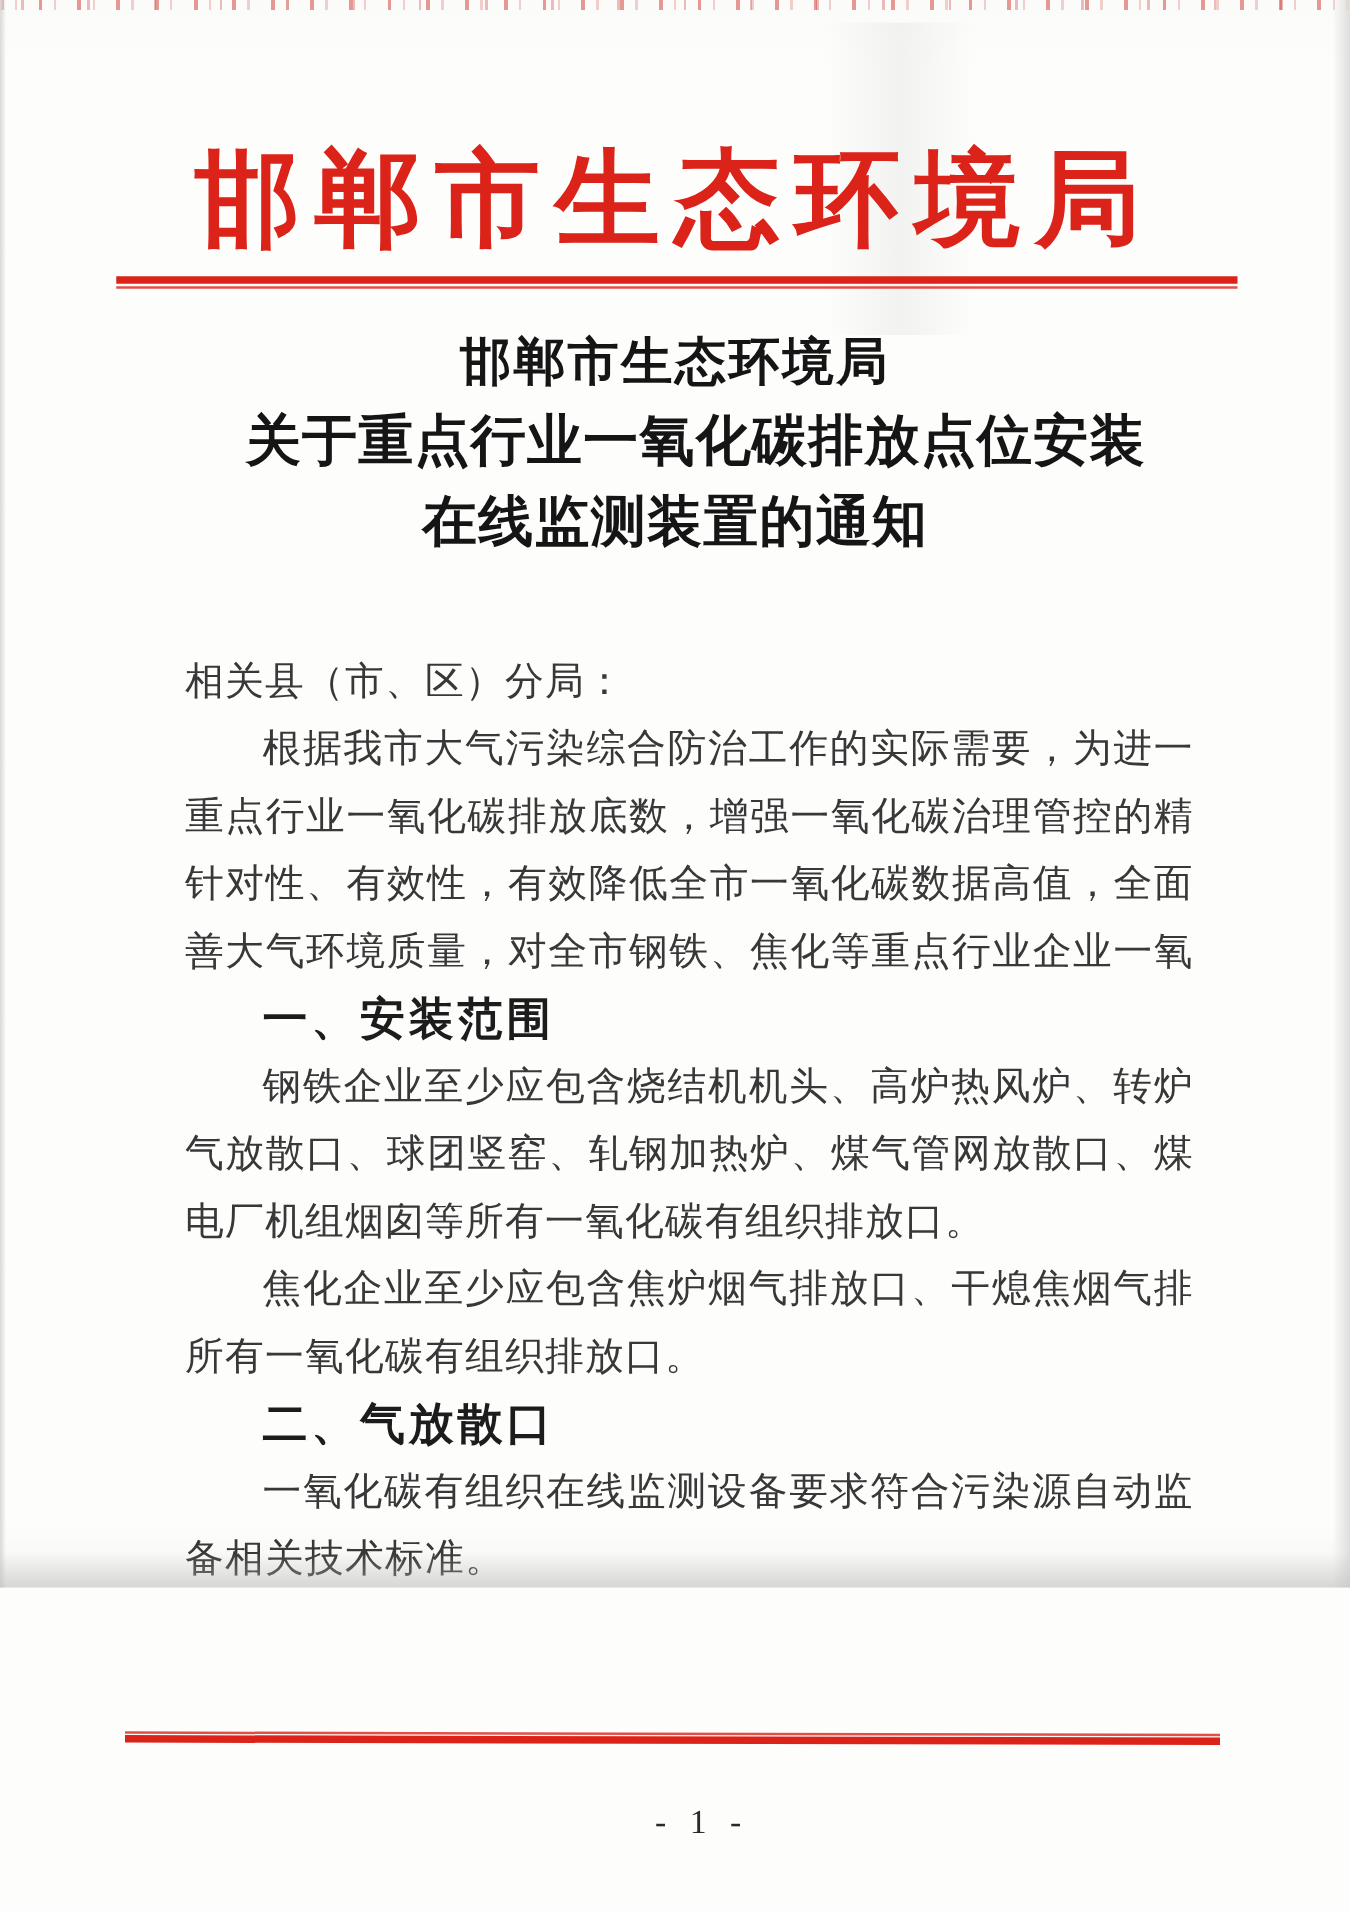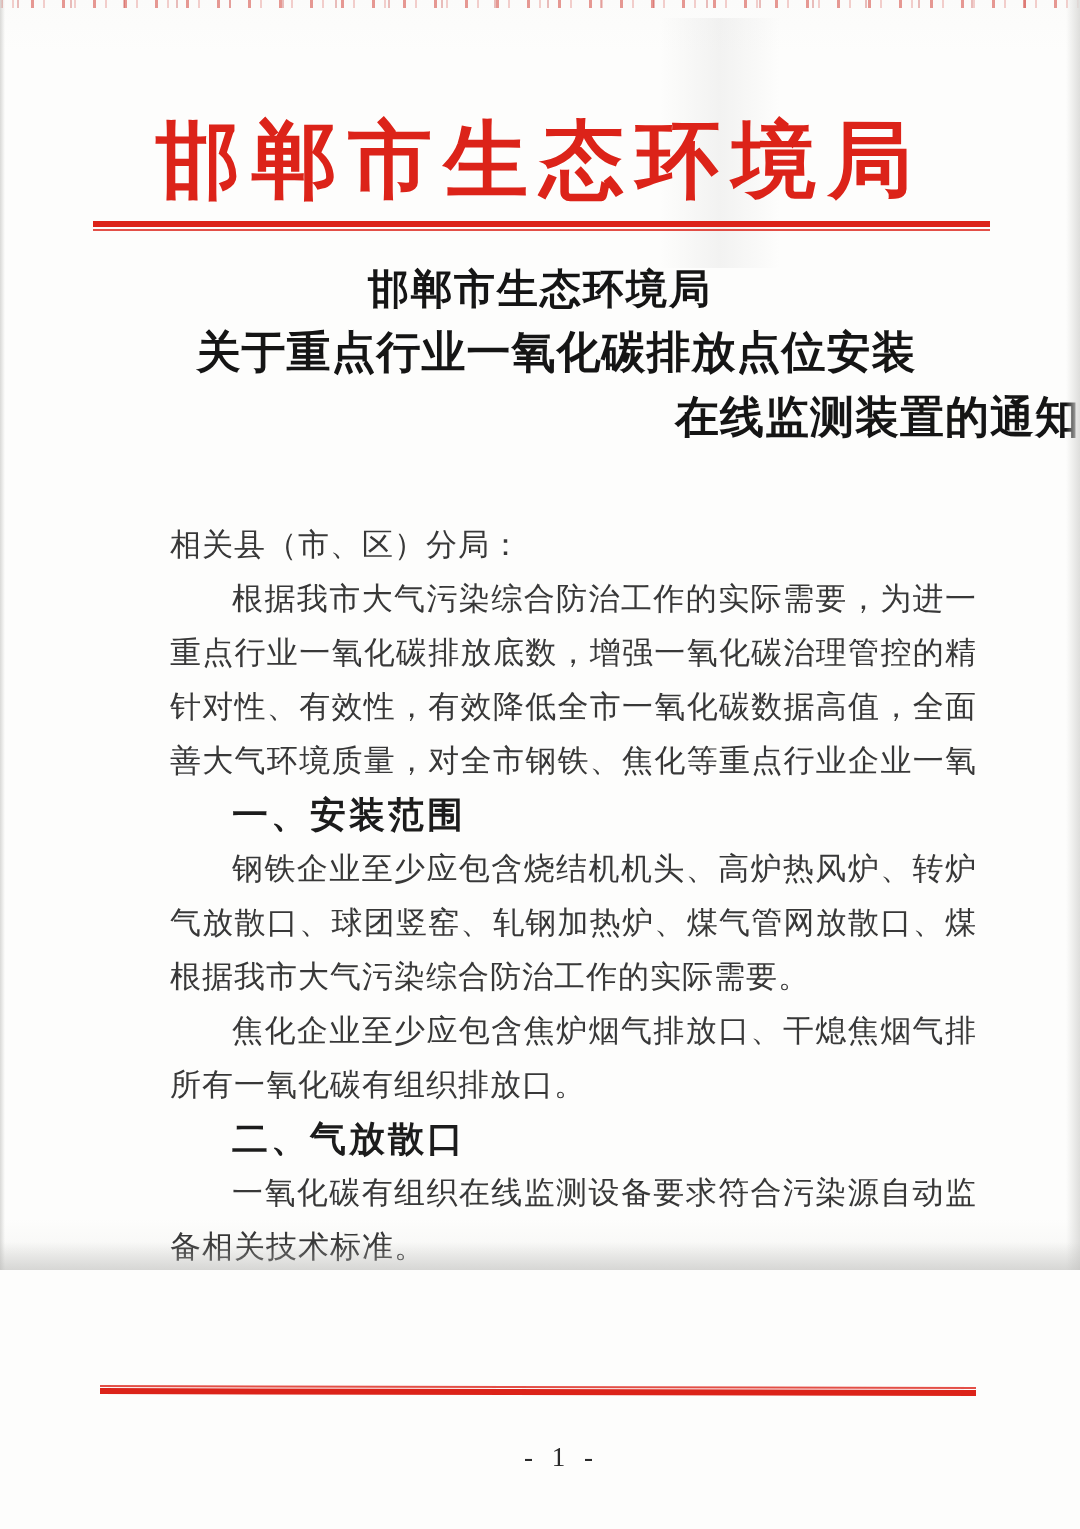--- a/index.html
+++ b/index.html
@@ -53,24 +53,24 @@
   .masthead-rule { position: absolute; top: 221px; left: 93px; width: 897px; }
   .masthead-rule .rule-thick { height: 6px; background: var(--accent-red, #dc2319); }
   .masthead-rule .rule-thin  { height: 2px; margin-top: 2px; background: var(--accent-red, #dc2319); opacity: .8; }
   
   .doc-title {
     position: absolute; top: 258px; left: 0; width: 100%;
     text-align: center; font-weight: 700; color: #151515;
   }
   .doc-title .t1 { font-size: 41px; line-height: 62px; letter-spacing: 2px; }
   .doc-title .t2 { font-size: 44px; line-height: 65px; letter-spacing: 1px; padding-left: 33px; }
-  .doc-title .t3 { font-size: 44px; line-height: 65px; letter-spacing: 1px; text-align: right; }
+  .doc-title .t3 { font-size: 44px; line-height: 65px; letter-spacing: 1px; }
   
   .doc-body {
-    position: absolute; top: 518px; left: 170px; width: 807px;
+    position: absolute; top: 518px; left: 148px; width: 807px;
     color: #383838;
   }
   .doc-line {
     font-size: 31px; line-height: 54px; height: 54px;
     text-align: justify; text-align-last: left;
     letter-spacing: 1px;
     overflow: hidden;
   }
   .doc-line.full { text-align-last: justify; }
   .doc-line.indent { padding-left: 62px; }
@@ -110,21 +110,21 @@
 
   <div class="doc-body">
       <div class="doc-line body">相关县（市、区）分局：</div>
       <div class="doc-line body indent full">根据我市大气污染综合防治工作的实际需要，为进一步摸清</div>
       <div class="doc-line body full">重点行业一氧化碳排放底数，增强一氧化碳治理管控的精准性、</div>
       <div class="doc-line body full">针对性、有效性，有效降低全市一氧化碳数据高值，全面持续改</div>
       <div class="doc-line body full">善大气环境质量，对全市钢铁、焦化等重点行业企业一氧化碳排</div>
       <div class="doc-line heading indent">一、安装范围</div>
       <div class="doc-line body indent full">钢铁企业至少应包含烧结机机头、高炉热风炉、转炉一次烟</div>
       <div class="doc-line body full">气放散口、球团竖窑、轧钢加热炉、煤气管网放散口、煤气发电</div>
-      <div class="doc-line body">根据我市大气污染综合防治工作的实际需要。</div>
+      <div class="doc-line body">电厂机组烟囱等所有一氧化碳有组织排放口。</div>
       <div class="doc-line body indent full">焦化企业至少应包含焦炉烟气排放口、干熄焦烟气排放口等</div>
       <div class="doc-line body">所有一氧化碳有组织排放口。</div>
       <div class="doc-line heading indent">二、气放散口</div>
       <div class="doc-line body indent full">一氧化碳有组织在线监测设备要求符合污染源自动监控设</div>
       <div class="doc-line body">备相关技术标准。</div>
     </div>
 
   <div class="bottom-rule">
     <div class="rule-thin"></div>
     <div class="rule-thick"></div>

